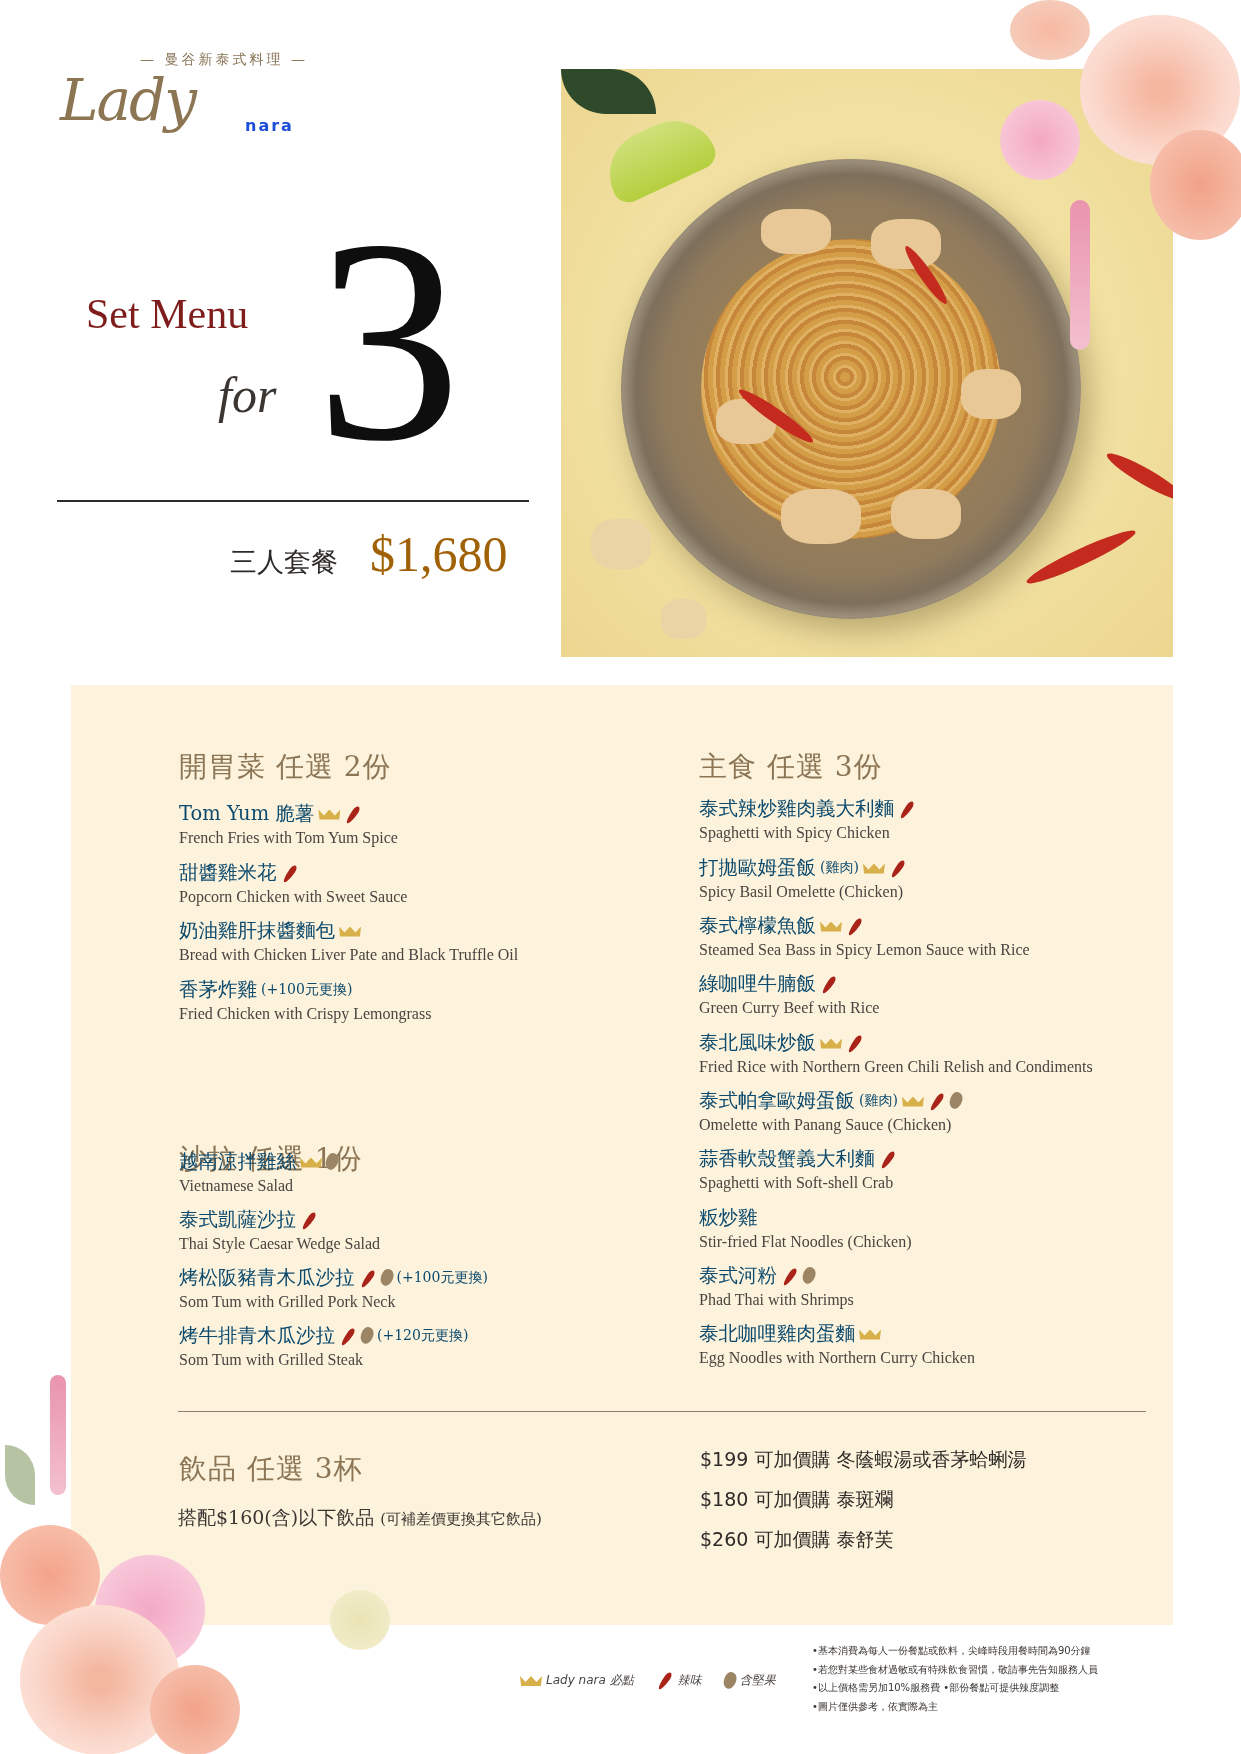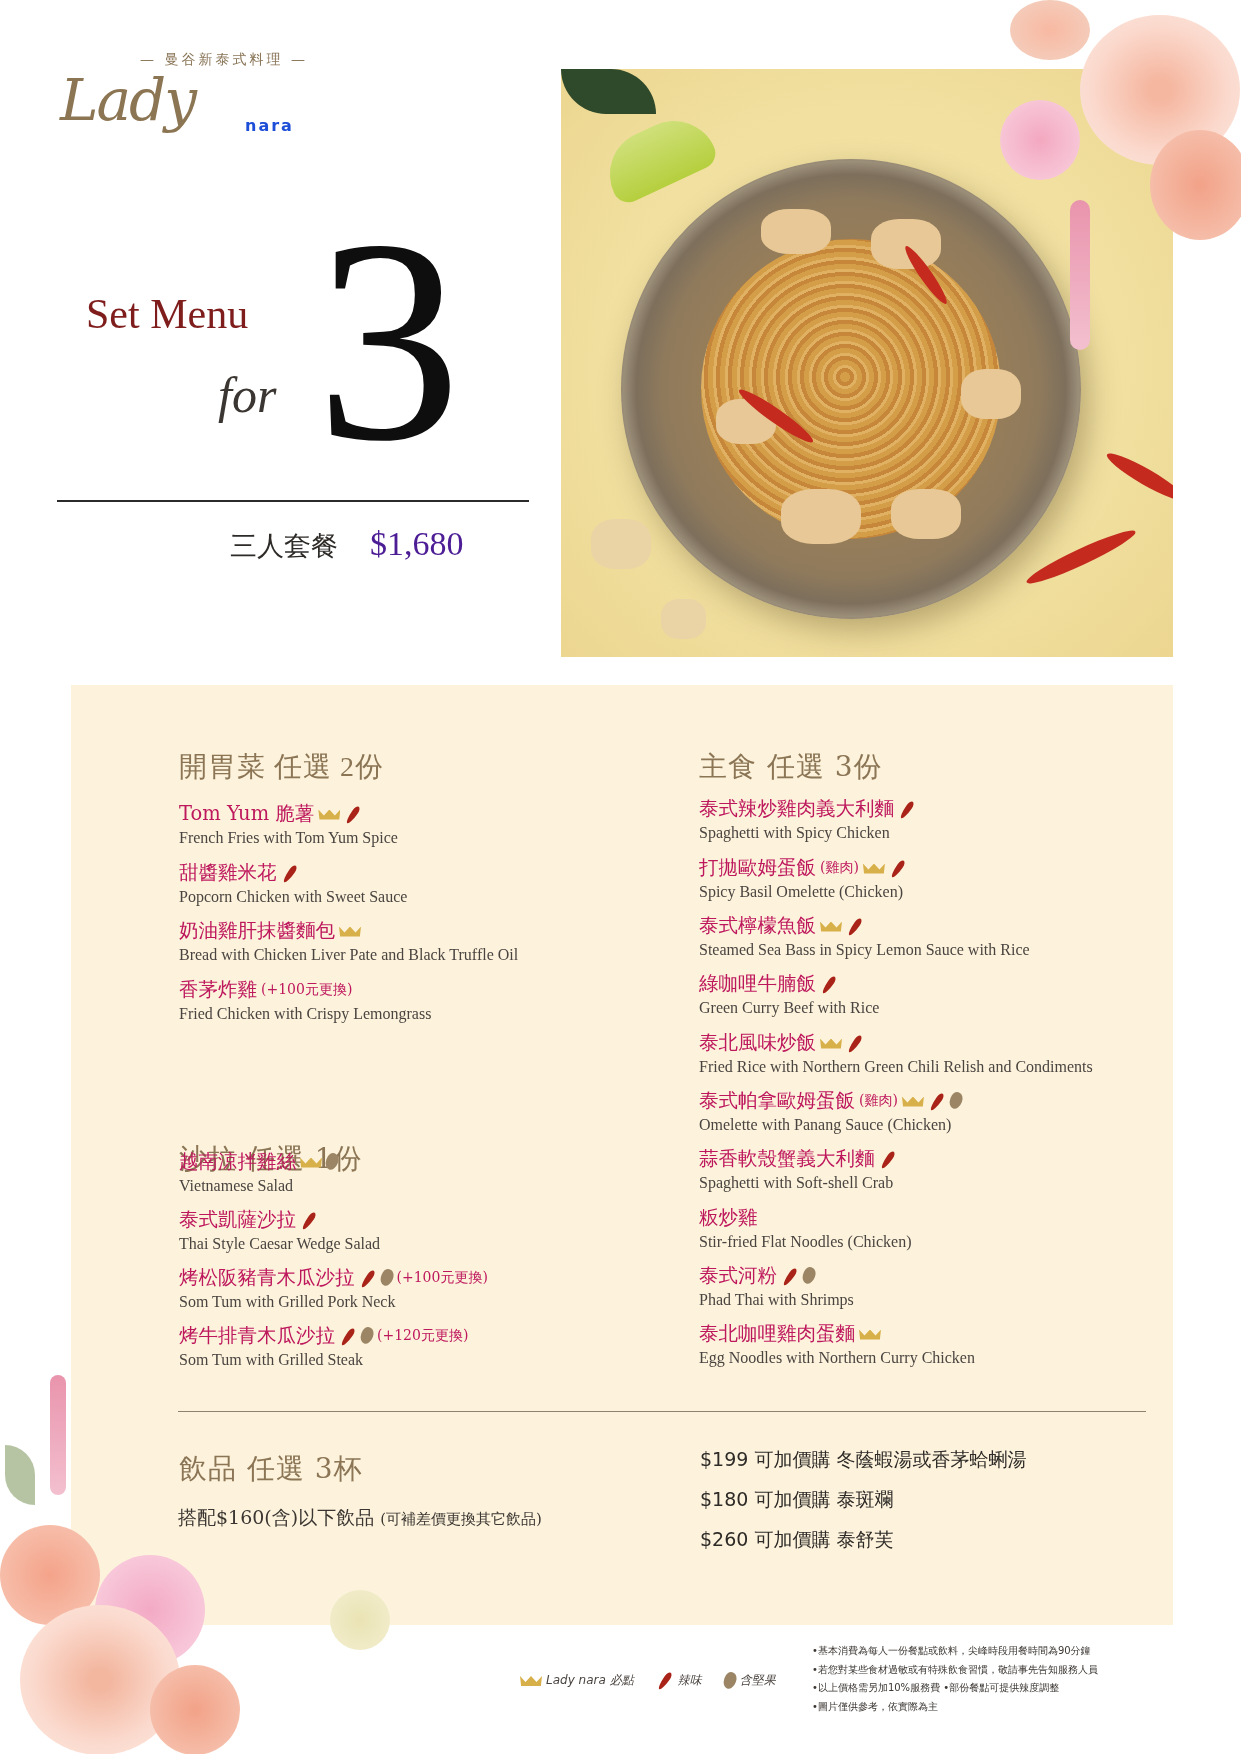--- a/index.html
+++ b/index.html
@@ -9,38 +9,38 @@
   .logo .tagline { position: absolute; left: 80px; top: 3px; font-size: 14px; letter-spacing: 3px; color: #8a7658; white-space: nowrap; }
   .logo .script { position: absolute; left: 0; top: 18px; font-family: "DejaVu Serif", serif; font-style: italic; font-size: 58px; color: #8c7553; letter-spacing: -2px; }
   .logo .nara { position: absolute; left: 185px; top: 68px; font-family: "DejaVu Sans", sans-serif; font-size: 16px; color: #1d4ed8; letter-spacing: 2px; font-weight: bold; }
 
   .title-set { position: absolute; left: 86px; top: 290px; font-family: "Liberation Serif", serif; font-size: 42px; color: #7f1d1d; text-align: right; }
   .title-for { position: absolute; left: 218px; top: 366px; font-family: "Liberation Serif", serif; font-style: italic; font-size: 50px; color: #3b3632; }
   .title-three { position: absolute; left: 316px; top: 196px; font-family: "Liberation Serif", serif; font-size: 290px; line-height: 1; color: #0e0e0e; }
   .title-rule { position: absolute; left: 57px; top: 500px; width: 472px; height: 2px; background: #2b2b2b; }
   .price-row { position: absolute; left: 230px; top: 525px; display: flex; align-items: baseline; gap: 32px; }
   .price-label { font-family: "DejaVu Serif", serif; font-size: 27px; color: #2d2a27; }
-  .price-value { font-family: "Liberation Serif", serif; font-size: 34px; color: #4c1d95; }
+  .price-value { font-family: "Liberation Serif", serif; font-size: 50px; color: #a16207; }
 
   .hero { position: absolute; left: 561px; top: 69px; width: 612px; height: 588px; background: radial-gradient(circle at 50% 50%, #f4e6a8 0%, #f1e0a0 60%, #ecd690 100%); overflow: hidden; }
   .bowl { position: absolute; left: 60px; top: 90px; width: 460px; height: 460px; border-radius: 50%; background: radial-gradient(circle, #b08a52 0%, #8f7a5c 58%, #7d6f5c 66%, #9c8f7a 70%, #7a6c5a 74%); box-shadow: 8px 12px 30px rgba(80,60,20,0.35); }
   .noodles { position: absolute; left: 140px; top: 170px; width: 300px; height: 300px; border-radius: 50%; background: repeating-radial-gradient(circle at 48% 46%, #d49d48 0 5px, #c6873a 5px 9px, #e0b063 9px 12px); }
   .chicken { position: absolute; border-radius: 40%; background: #e8c896; }
   .chili { position: absolute; border-radius: 50%; background: #c42b1e; }
   .lime { position: absolute; left: 42px; top: 58px; width: 110px; height: 60px; border-radius: 55px 55px 20px 20px; background: linear-gradient(#cfe07a, #b5cf3e); transform: rotate(-25deg); }
   .leaf { position: absolute; left: 0; top: 0; width: 95px; height: 45px; border-radius: 0 50px 0 50px; background: #2f4a2b; }
 
   .flowers-tr { position: absolute; left: 1010px; top: 0; width: 231px; height: 380px; }
   .flower { position: absolute; border-radius: 50%; }
 
   .menu-panel { position: absolute; left: 71px; top: 685px; width: 1102px; height: 940px; background: #fdf3dc; }
 
   .section-title { position: absolute; font-family: "DejaVu Serif", serif; font-size: 28px; color: #8b7555; letter-spacing: 1px; }
   .item { position: absolute; }
-  .item .zh { font-family: "DejaVu Serif", serif; font-size: 19.5px; color: #be185d; display: flex; align-items: center; gap: 4px; white-space: nowrap; }
+  .item .zh { font-family: "DejaVu Serif", serif; font-size: 19.5px; color: #0c4a6e; display: flex; align-items: center; gap: 4px; white-space: nowrap; }
   .item .zh .note { font-size: 14px; }
   .item .en { font-family: "Liberation Serif", serif; font-size: 16px; color: #4a4440; margin-top: 2px; white-space: nowrap; }
 
   .ico-crown { display: inline-block; width: 22px; height: 12px; position: relative; }
   .ico-crown::before { content: ""; position: absolute; left: 0; bottom: 0; width: 22px; height: 10px; background: #d8b04a; clip-path: polygon(0 0, 25% 60%, 50% 0, 75% 60%, 100% 0, 95% 100%, 5% 100%); }
   .ico-chili { display: inline-block; width: 18px; height: 20px; position: relative; }
   .ico-chili::before { content: ""; position: absolute; left: 6px; top: 1px; width: 6px; height: 20px; border-radius: 50% 50% 50% 50% / 30% 30% 70% 70%; background: #a92318; transform: rotate(35deg); }
   .ico-nut { display: inline-block; width: 12px; height: 17px; border-radius: 45% 45% 50% 50%; background: #9c8565; transform: rotate(20deg); }
 
   .divider { position: absolute; left: 178px; top: 1411px; width: 968px; height: 1px; background: #8f8272; }
@@ -97,21 +97,21 @@
 <div class="flowers-tr">
   <div class="flower" style="left:0;top:0;width:80px;height:60px;background:radial-gradient(#f8b9a2,#f3d2c2);"></div>
   <div class="flower" style="left:70px;top:15px;width:160px;height:150px;background:radial-gradient(#f5b7a0 10%,#fbd9cd 60%,#fce8e0);"></div>
   <div class="flower" style="left:140px;top:130px;width:100px;height:110px;background:radial-gradient(#f2a288,#f7c8b6);"></div>
   <div class="flower" style="left:-10px;top:100px;width:80px;height:80px;background:radial-gradient(#f3a8c0,#f9d2df);"></div>
   <div class="flower" style="left:60px;top:200px;width:20px;height:150px;border-radius:10px;background:linear-gradient(#e994ad,#f3c0cf);"></div>
 </div>
 
 <div class="menu-panel"></div>
 
-<div class="section-title" style="left:179px;top:748px;font-family:Liberation Serif, serif;">開胃菜  任選 2份</div>
+<div class="section-title" style="left:179px;top:748px;">開胃菜  任選 2份</div>
 
 <div class="item" style="left:179px;top:800px;">
   <div class="zh">
       <span>Tom Yum 脆薯</span>
       <span class="ico-crown"></span>
       <span class="ico-chili"></span>
     </div>
   <div class="en">French Fries with Tom Yum Spice</div>
 </div>
 <div class="item" style="left:179px;top:859px;">

